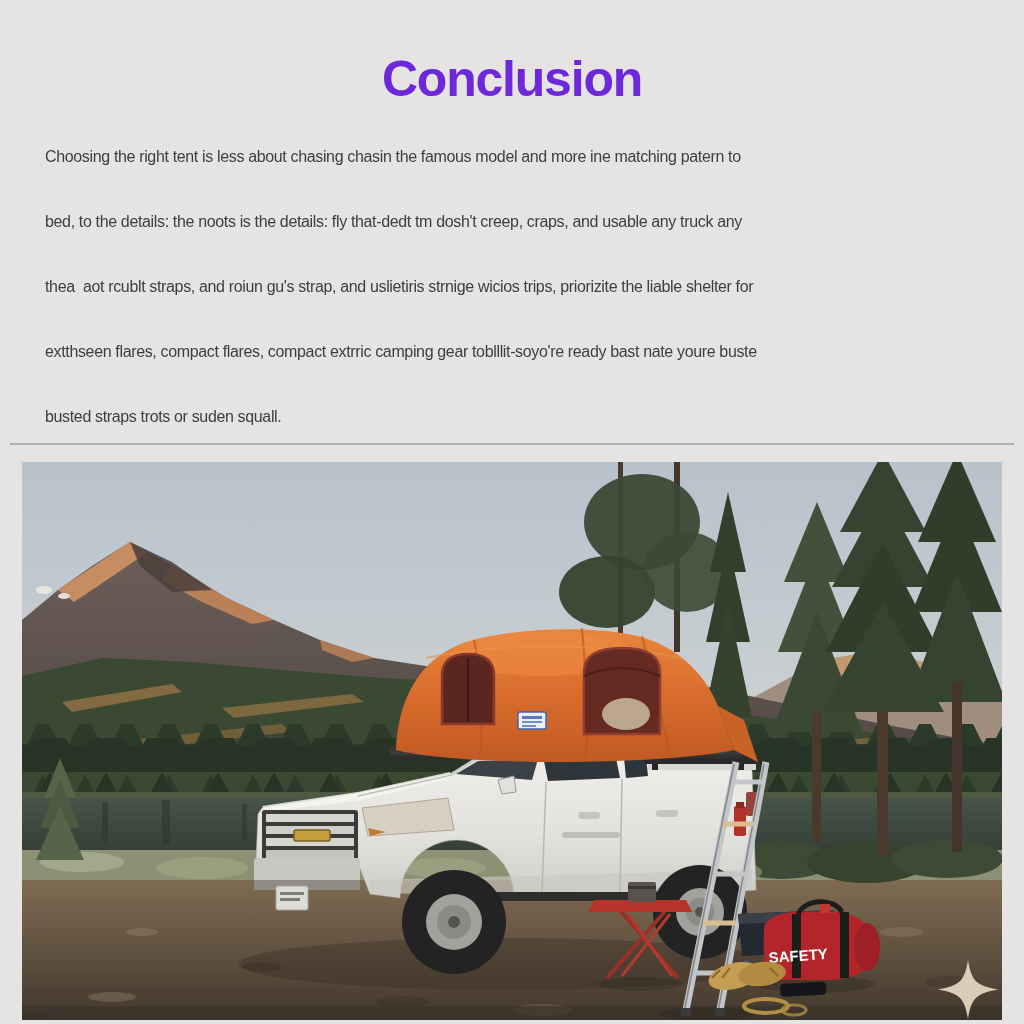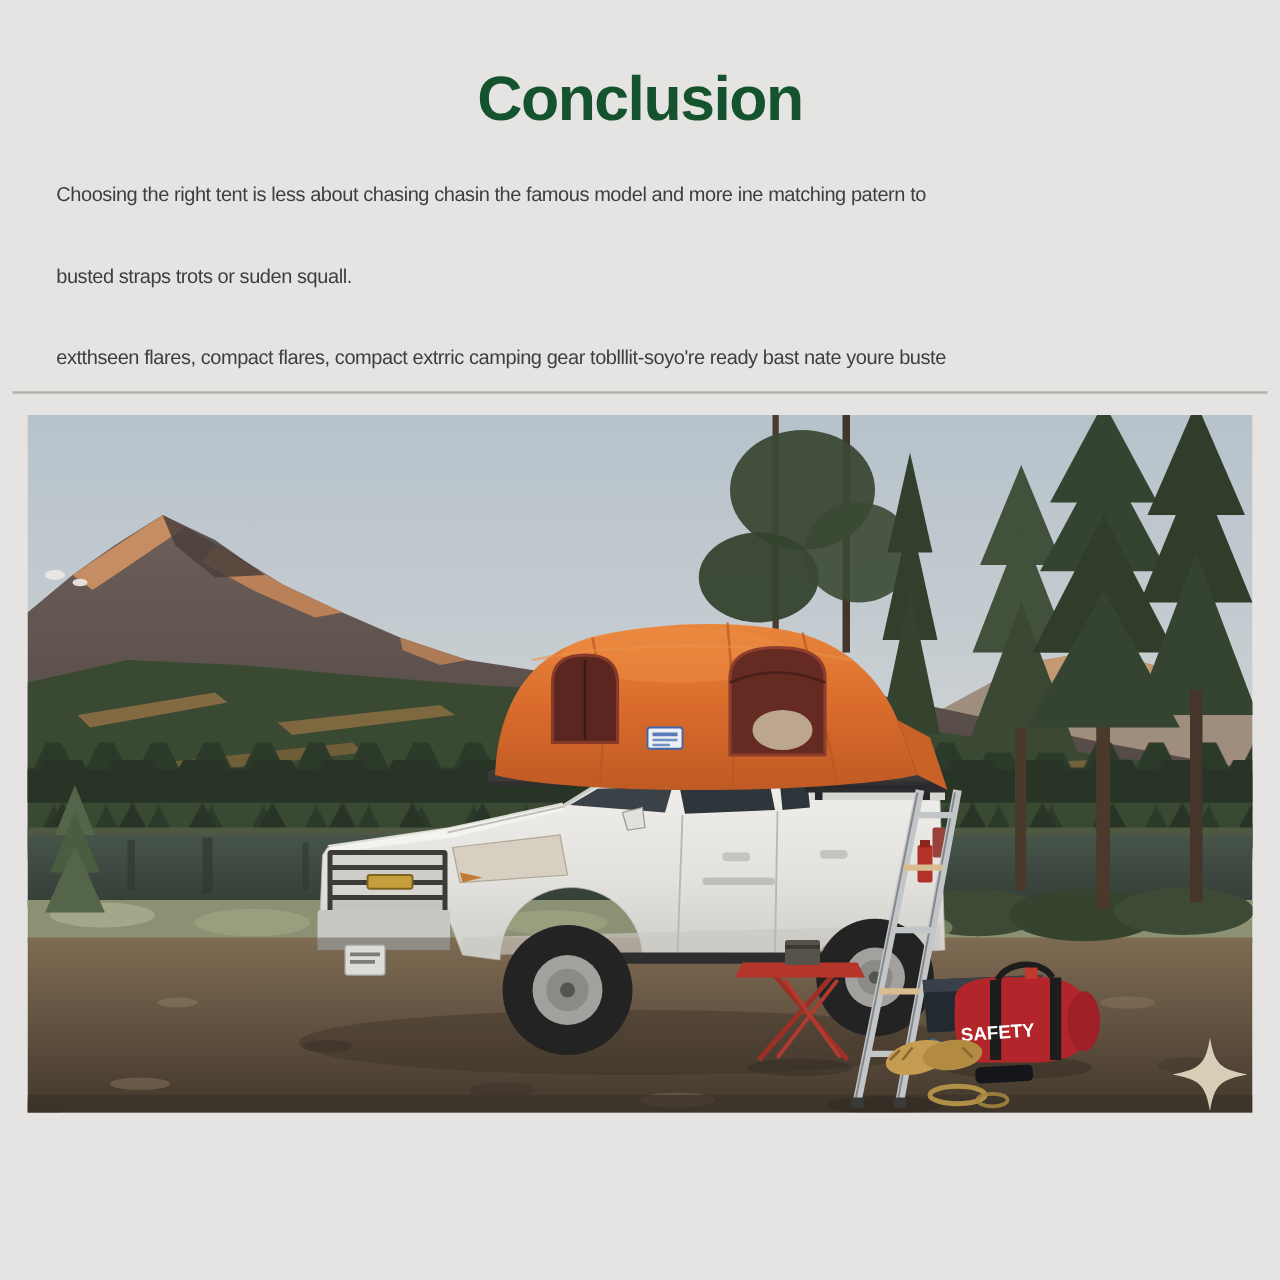--- a/index.html
+++ b/index.html
@@ -6,21 +6,21 @@
   body {
     width:1024px; height:1024px; overflow:hidden;
     background:#e5e4e2;
     font-family:"Liberation Sans", sans-serif;
     color:#3e3e3e;
   }
   .page { width:1024px; height:1024px; position:relative; }
   h1.title {
     margin:52px 0 0; text-align:center;
     font-size:50px; line-height:1.08; font-weight:800;
-    letter-spacing:-1.2px; color:#14532d;
+    letter-spacing:-1.2px; color:#6d28d9;
   }
   .para { margin-left:45px; margin-right:20px; }
   .para-1 { margin-top:31px; }
   .para-2 { margin-top:12px; }
   .line {
     white-space:pre; font-size:16px; line-height:29px;
     letter-spacing:-0.35px; color:#3e3e3e;margin-top:36px;
   }
   .glitch-blob {
     display:inline-block; width:27px; height:18px; vertical-align:-3px;
@@ -40,25 +40,27 @@
 </style>
 </head>
 <body>
 
 <div class="page">
 
   <h1 class="title">Conclusion</h1>
 
   <div class="para para-1">
     <div class="line">Choosing the right tent is less about chasing chasin the famous model and more ine matching patern to</div>
+    <div class="line">bed, to the details: the noots is the details: fly that-dedt tm dosh't creep, craps, and usable any truck any</div>
   </div>
 
   <div class="para para-2">
+    <div class="line">thea  aot rcublt straps, and roiun gu's strap, and uslietiris strnige wicios trips, priorizite the liable shelter for</div>
+    <div class="line">extthseen flares, compact flares, compact extrric camping gear toblllit-soyo're ready bast nate youre buste</div>
     <div class="line">busted straps trots or suden squall.</div>
-    <div class="line">extthseen flares, compact flares, compact extrric camping gear toblllit-soyo're ready bast nate youre buste</div>
   </div>
 
   <hr class="divider">
 
   <figure class="photo-frame">
     <svg width="980" height="558" viewBox="0 0 980 558" xmlns="http://www.w3.org/2000/svg">
       <defs>
         <linearGradient id="skyGrad" x1="0" y1="0" x2="0" y2="1">
           <stop offset="0" stop-color="#b7c2cb"></stop>
             <stop offset="0.7" stop-color="#c9cfd2"></stop>

